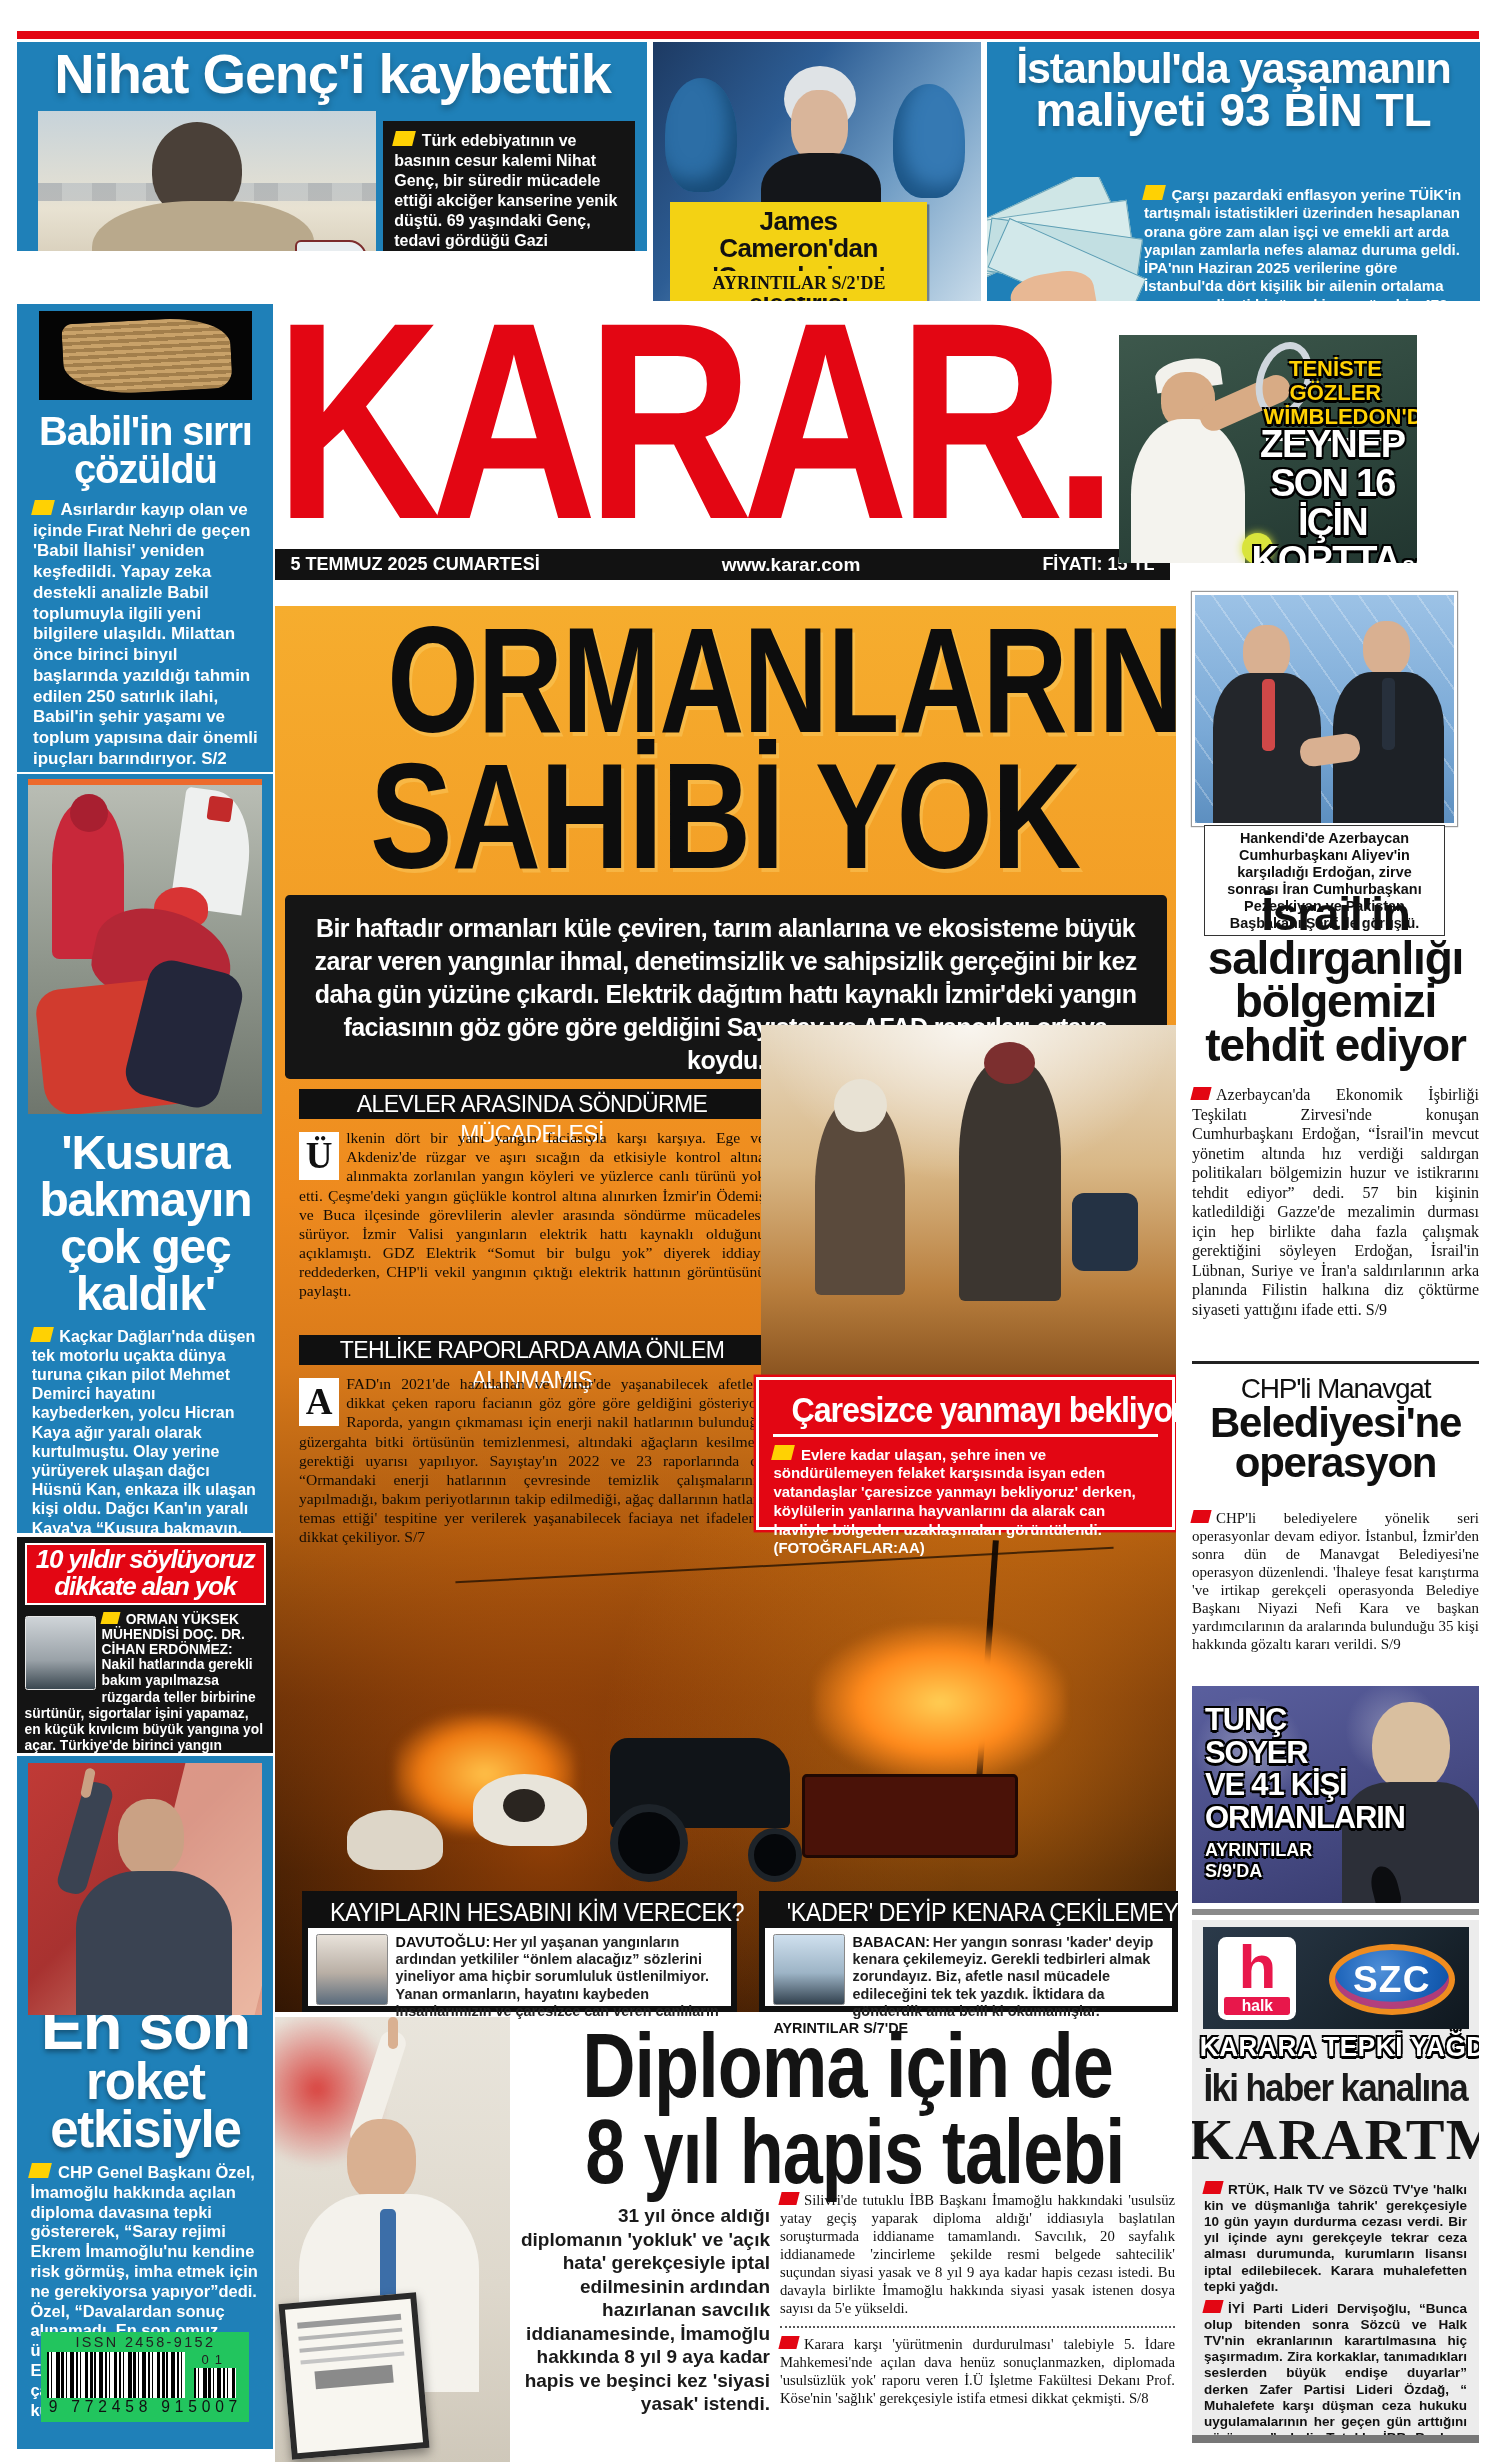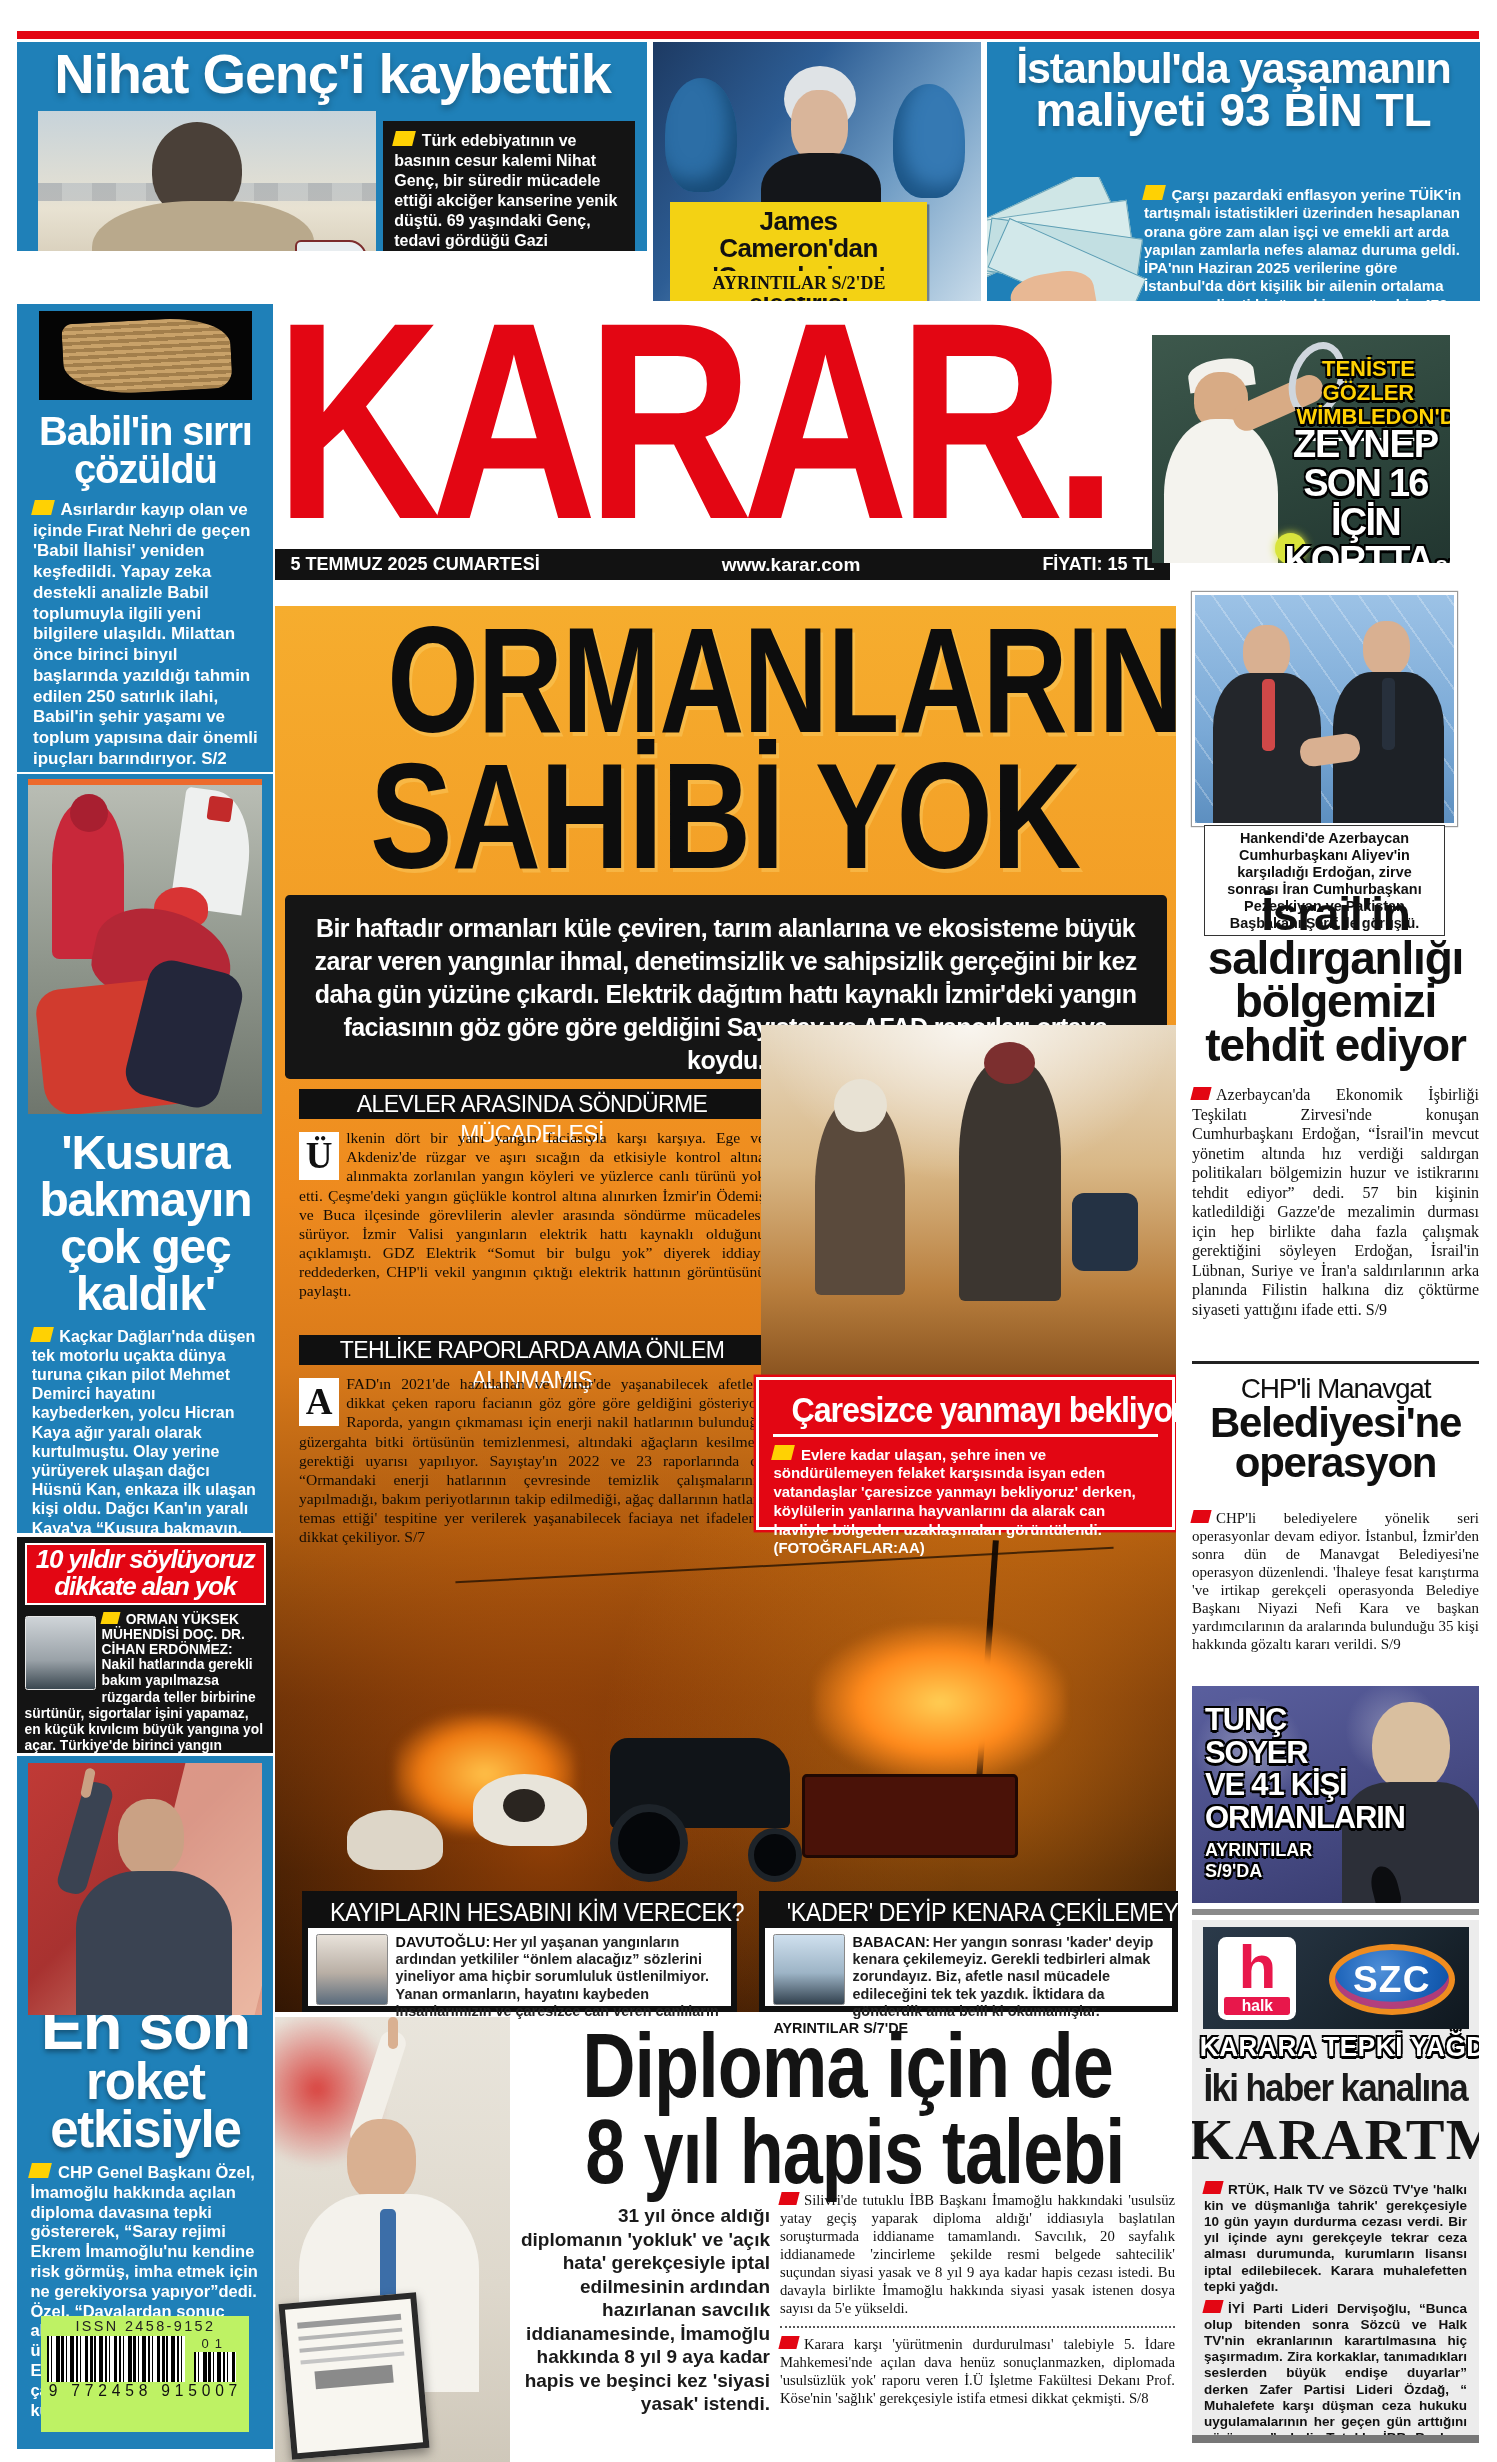--- a/index.html
+++ b/index.html
@@ -77,21 +77,21 @@
 <div class="abs" style="left:275px;top:304px;width:895px;height:242px">
   <span style="display:inline-block;font-weight:bold;font-size:281px;line-height:234px;color:#e30613;
                letter-spacing:-13px;transform:scaleX(.82);transform-origin:left top;white-space:nowrap">KARAR.</span>
 </div>
 <div class="abs" style="left:275px;top:549px;width:895px;height:31px;background:#121212;display:flex;align-items:center;justify-content:space-between;padding:0 15.6px">
   <span class="wt" style="font-size:18px">5 TEMMUZ 2025 CUMARTESİ</span>
   <span class="wt" style="font-size:19px">www.karar.com</span>
   <span class="wt" style="font-size:18px">FİYATI: 15 TL</span>
 </div>
 
-<div class="abs ov" style="left:1152px;top:335px;width:298px;height:228px;background:linear-gradient(160deg,#3d584c 0%,#2c443b 60%,#223630 100%)">
+<div class="abs ov" style="left:1119px;top:335px;width:298px;height:228px;background:linear-gradient(160deg,#3d584c 0%,#2c443b 60%,#223630 100%)">
   <div class="abs" style="left:36px;top:24px;width:66px;height:30px;background:#f2f1ec;border-radius:50% 50% 0 0;transform:rotate(-8deg)"></div>
   <div class="abs" style="left:42px;top:37px;width:54px;height:57px;background:#d8ab85;border-radius:45%"></div>
   <div class="abs" style="left:12px;top:84px;width:114px;height:168px;background:#f4f3ee;border-radius:45% 45% 0 0"></div>
   <div class="abs" style="left:78px;top:54px;width:96px;height:27.5px;background:#d8ab85;border-radius:14.4px;transform:rotate(-24deg)"></div>
   <div class="abs" style="left:138px;top:6px;width:54px;height:78px;border:7.2px solid #cfd6dd;border-radius:50%;transform:rotate(18deg)"></div>
   <div class="abs" style="left:123px;top:198px;width:31px;height:31px;background:#d9e43c;border-radius:50%;box-shadow:0 0 8.4px #d9e43c"></div>
   <div class="abs ctr" style="right:9.6px;top:21.6px;width:144px">
     <div class="shadowtxt" style="color:#ffd103;font-weight:bold;font-size:22px;line-height:1.1">TENİSTE GÖZLER</div>
     <div class="shadowtxt" style="color:#ffd103;font-weight:bold;font-size:22px;line-height:1.1">WİMBLEDON'DA</div>
     <div style="margin:8.4px auto 0;width:138px;height:3.6px;background:#fff"></div>
@@ -159,21 +159,21 @@
     <div class="abs" style="left:55px;top:4.8px;width:9.6px;height:30px;background:#caa184;border-radius:4.8px;transform:rotate(12deg)"></div>
   </div>
   <div style="margin-top:240px">
     <div class="hline" style="font-size:65px;line-height:.95;text-shadow:0 3px 4.8px rgba(0,0,0,.35)">En son</div>
     <div class="hline" style="font-size:51px;line-height:.95;text-shadow:0 3px 4.8px rgba(0,0,0,.35)">roket</div>
     <div class="hline" style="font-size:51px;line-height:.95;text-shadow:0 3px 4.8px rgba(0,0,0,.35)">etkisiyle</div>
   </div>
   <div style="padding:8.4px 13px 0 13px">
     <span class="ymark"></span><span class="wt just" style="font-size:16.5px;line-height:1.2">CHP Genel Başkanı Özel, İmamoğlu hakkında açılan diploma davasına tepki göstererek, “Saray rejimi Ekrem İmamoğlu'nu kendine risk görmüş, imha etmek için ne gerekiyorsa yapıyor”dedi. Özel, “Davalardan sonuç alınamadı. En son omuz üstünden roket atacaklar Ekrem İmamoğlu'na. Başka çaresi yok” ifadelerini kullandı. S/9</span>
   </div>
-  <div class="abs ctr" style="left:24px;bottom:17px;width:208px;height:116px;background:#bef264;padding:2.4px 6px">
+  <div class="abs ctr" style="left:24px;bottom:27px;width:208px;height:90px;background:#22c55e;padding:2.4px 6px">
     <div style="font-size:14.4px;letter-spacing:2.4px;color:#222">ISSN 2458-9152</div>
     <div style="display:flex;gap:8.4px;align-items:flex-start;margin-top:1.2px">
       <div class="bcode" style="width:138px;height:46px"></div>
       <div>
         <div style="font-size:13px;letter-spacing:6px;color:#222">01</div>
         <div class="bcode" style="width:42px;height:30px;margin-top:1.2px"></div>
       </div>
     </div>
     <div style="font-size:15.6px;letter-spacing:4.8px;color:#111">9 772458 915007</div>
   </div>

